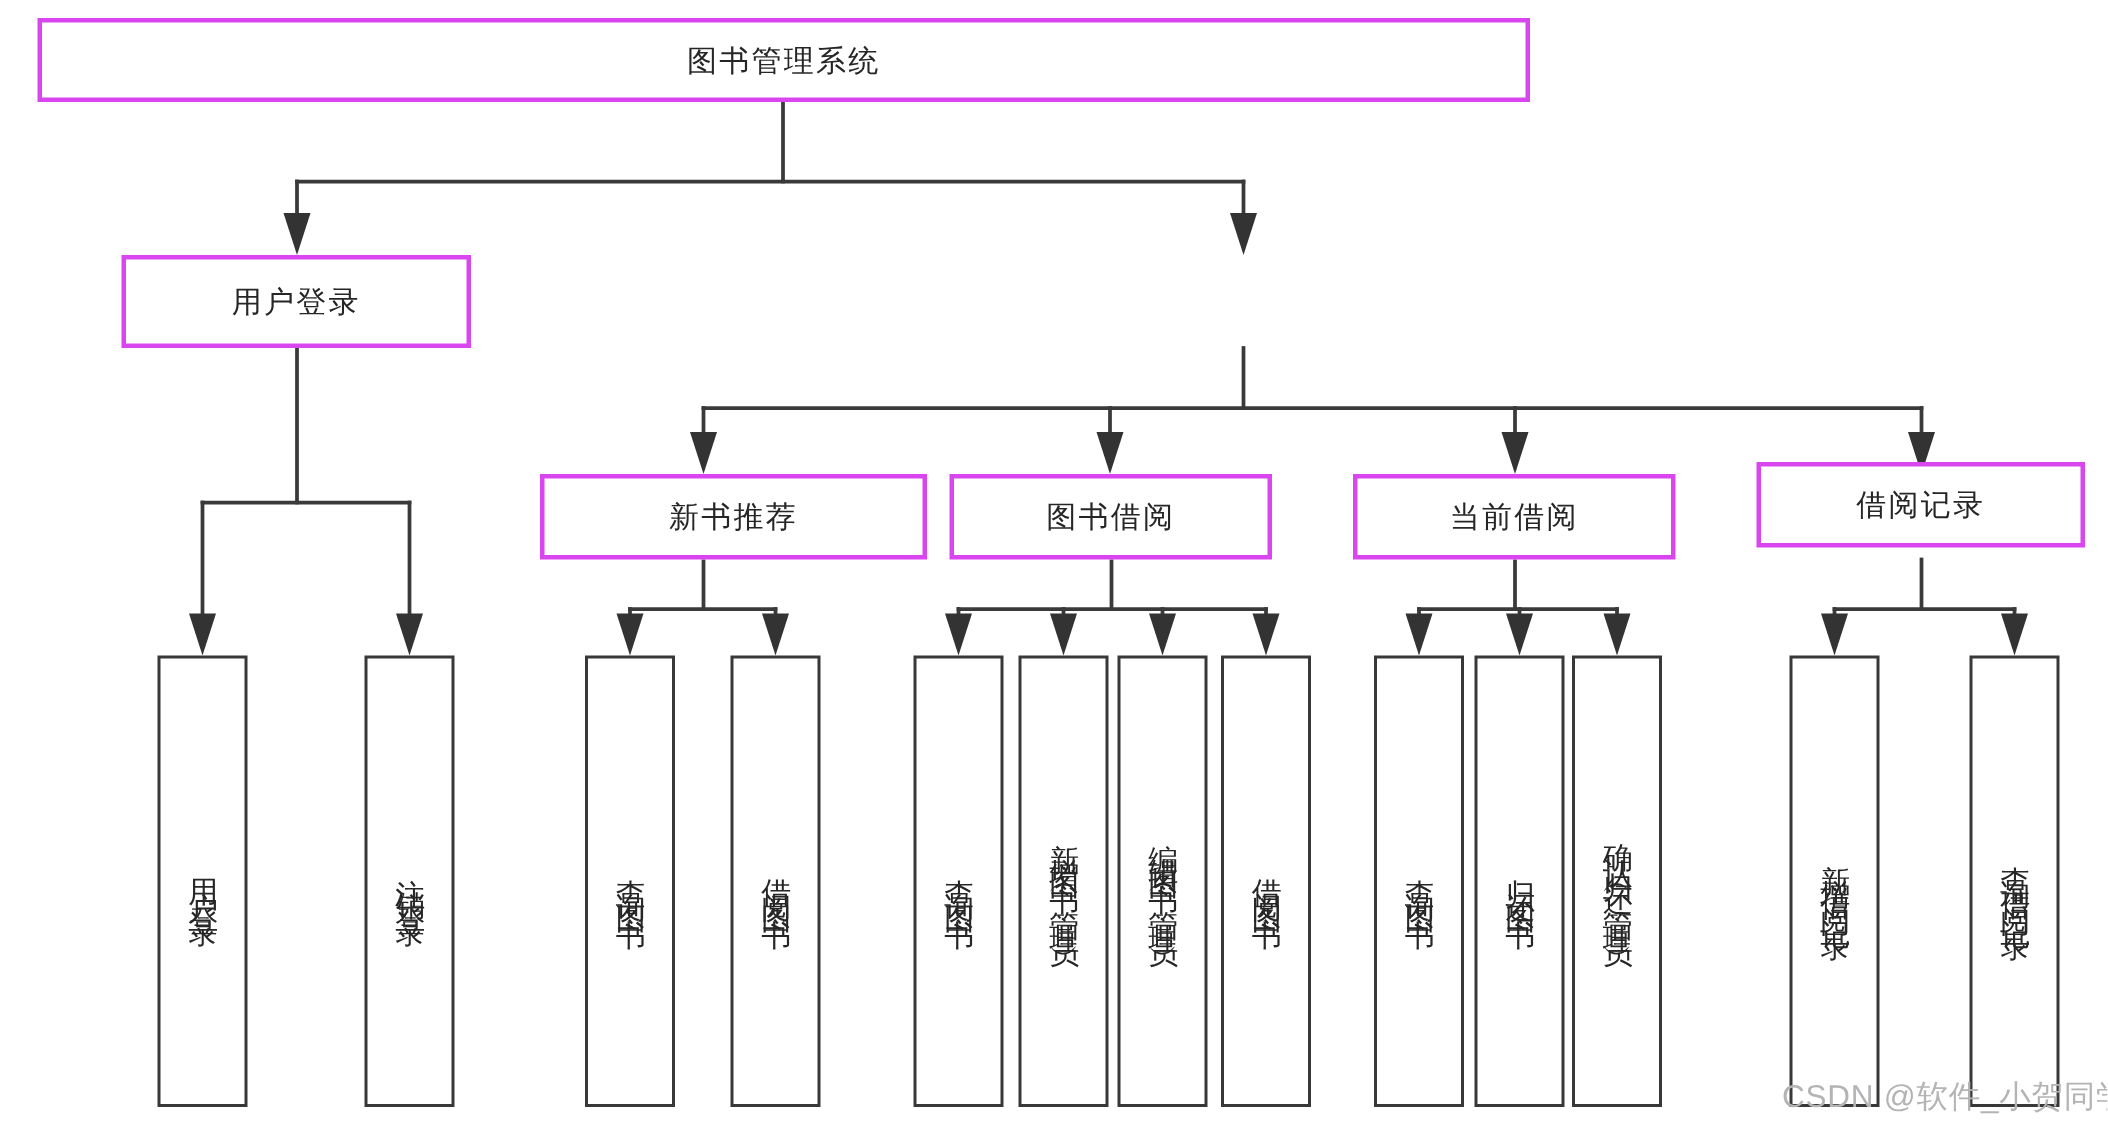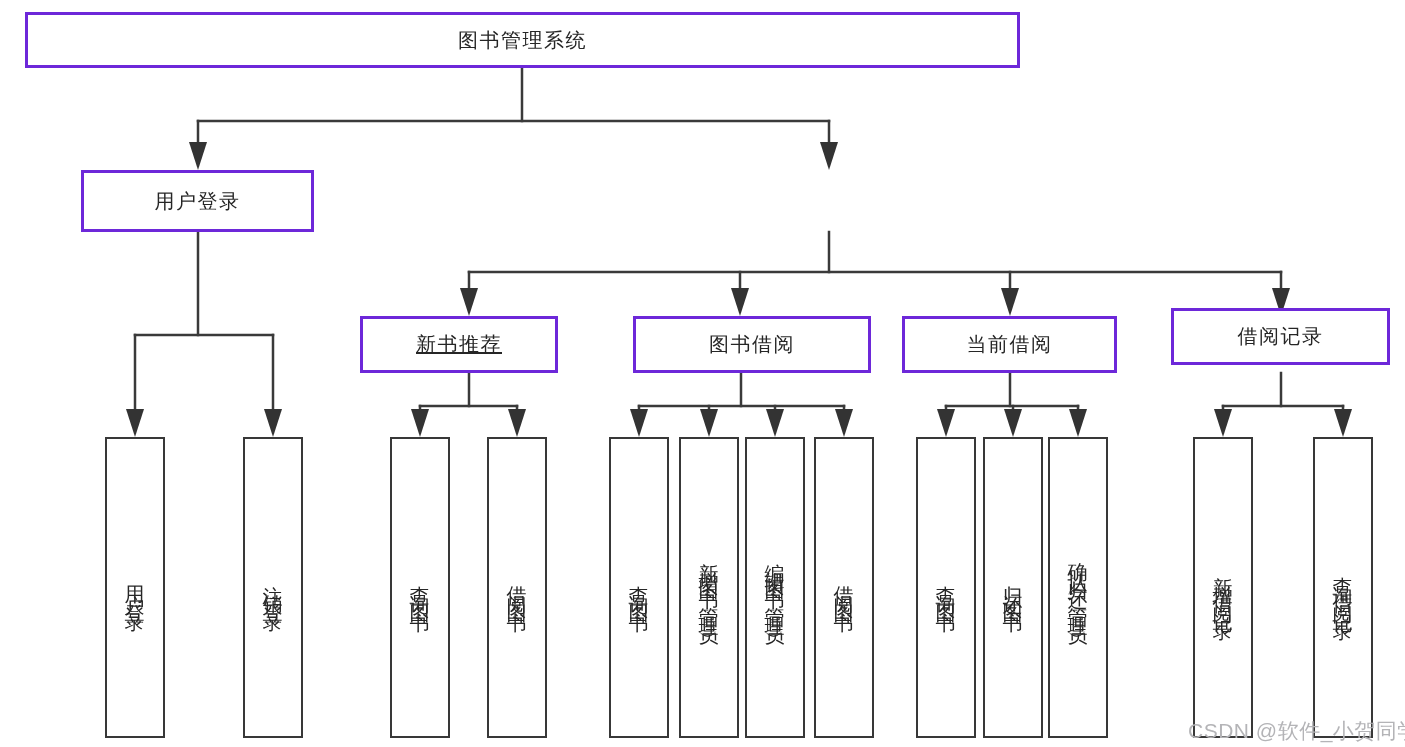--- a/index.html
+++ b/index.html
@@ -14,21 +14,21 @@
     overflow: hidden;
   }
   #connectors {
     position: absolute; left: 0; top: 0;
     width: 1405px; height: 747px;
     z-index: 1;
   }
   .hbox {
     position: absolute;
     box-sizing: border-box;
-    border: 3px solid #6d28d9;
+    border: 3px solid #d946ef;
     background: #ffffff;
     display: flex; align-items: center; justify-content: center;
     font-size: 20px; color: #262626;
     letter-spacing: 1.5px;
     z-index: 2;
   }
   .leaf {
     position: absolute;
     box-sizing: border-box;
     top: 437px; width: 60px; height: 301px;
@@ -125,24 +125,24 @@
   </svg>
 
   <div class="hbox" style="left:25px; top:12px; width:995px; height:56px;">
     <span>图书管理系统</span>
   </div>
 
   <div class="hbox" style="left:81px; top:170px; width:233px; height:62px;">
     <span>用户登录</span>
   </div>
 
-  <div class="hbox" style="left:360px; top:316px; width:198px; height:57px;text-decoration:underline;">
+  <div class="hbox" style="left:360px; top:316px; width:258px; height:57px;">
     <span>新书推荐</span>
   </div>
-  <div class="hbox" style="left:633px; top:316px; width:238px; height:57px;">
+  <div class="hbox" style="left:633px; top:316px; width:215px; height:57px;">
     <span>图书借阅</span>
   </div>
   <div class="hbox" style="left:902px; top:316px; width:215px; height:57px;">
     <span>当前借阅</span>
   </div>
   <div class="hbox" style="left:1171px; top:308px; width:219px; height:57px;">
     <span>借阅记录</span>
   </div>
 
   <div class="leaf" style="left:105px;">

